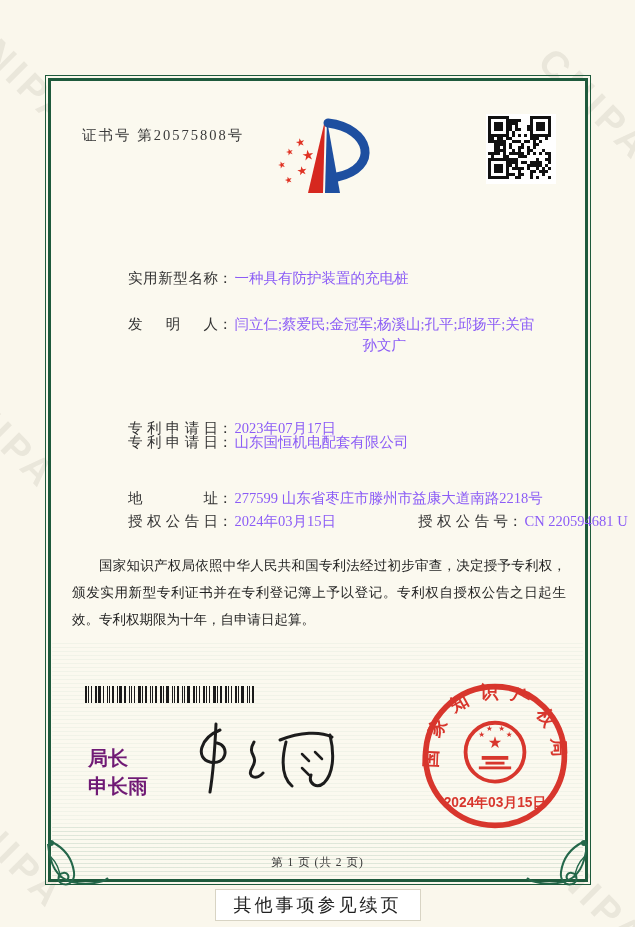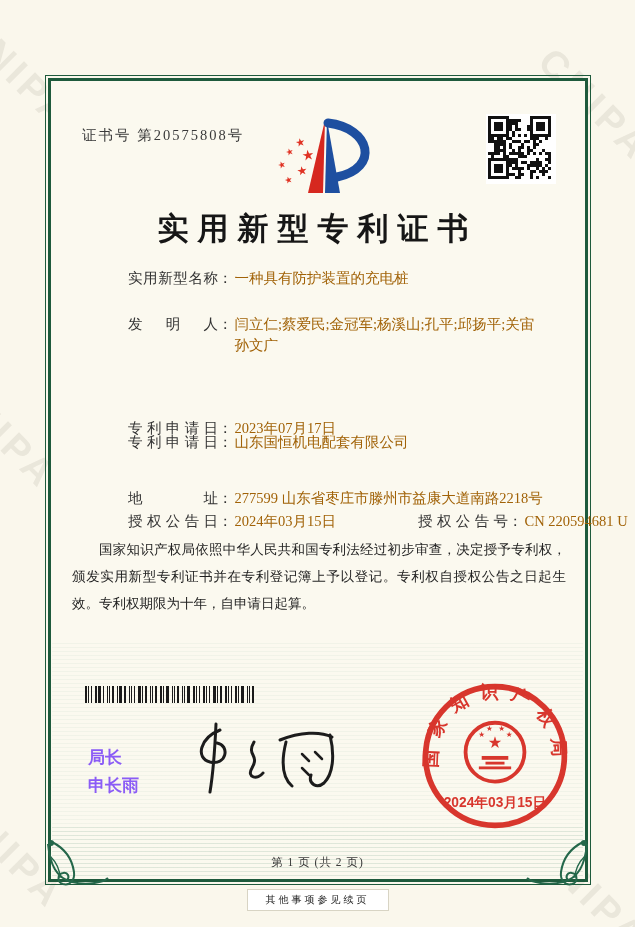--- a/index.html
+++ b/index.html
@@ -51,53 +51,53 @@
   }
   .frow{
     position:absolute;left:82px;width:480px;
     font-size:14.5px;color:#2e2e2e;line-height:21px;white-space:nowrap;
   }
   .flabel{
     display:inline-block;width:90px;vertical-align:top;
     text-align:justify;text-align-last:justify;color:#333;margin-left:46px;
   }
   .fcolon{display:inline-block;vertical-align:top;margin-right:2px;color:#333;}
-  .fvalue{display:inline-block;vertical-align:top;color:#a16207;}
+  .fvalue{display:inline-block;vertical-align:top;color:#8b5cf6;text-align:center;}
   .fvalue .v2{display:block;}
   .pairgap{display:inline-block;width:36px;}
   .legal{
     position:absolute;left:72px;top:536px;width:494px;
     font-size:13.5px;line-height:27px;color:#1f1f1f;text-align:justify;
   }
-  .legal p{margin:0 0 4px 0;text-indent:2em;}
+  .legal p{margin:16px 0 4px 0;text-indent:2em;}
   .barcode{
     position:absolute;left:85px;top:686px;width:180px;height:17px;
     font-size:0;white-space:nowrap;
   }
   .barcode span{display:inline-block;height:100%;background:#1a1a1a;vertical-align:top;}
   .officer{
     position:absolute;left:88px;top:744px;
     font-family:"Liberation Sans","DejaVu Sans",sans-serif;
-    font-size:17px;font-weight:600;color:#8b5cf6;line-height:28px;
+    font-size:20px;font-weight:600;color:#701a75;line-height:28px;
   }
   .signature{position:absolute;left:180px;top:716px;width:180px;height:82px;}
   .seal{position:absolute;left:419px;top:680px;width:152px;height:152px;opacity:0.93;}
   .page-num{
     position:absolute;left:0;top:855px;width:100%;
     text-align:center;font-size:11.5px;color:#3a3a3a;letter-spacing:1px;
   }
   .corner-orn{position:absolute;top:838px;width:64px;height:54px;}
   .corner-orn.left{left:46px;}
   .corner-orn.right{right:46px;transform:scaleX(-1);}
   .footer-note{
     position:absolute;left:0;top:889px;width:100%;text-align:center;
   }
   .footer-note span{
     display:inline-block;background:#ffffff;border:1px solid #d8d4c4;
-    padding:3px 18px;font-size:10px;color:#222;letter-spacing:3px;
+    padding:3px 18px;font-size:18px;color:#222;letter-spacing:3px;
   }
 </style>
 </head>
 <body>
 
 <div class="page">
 
   <span class="wm" style="left:-18px;top:8px;">CNIPA</span>
   <span class="wm" style="left:560px;top:40px;">CNIPA</span>
   <span class="wm" style="left:268px;top:246px;opacity:.7;">CNIPA</span>
@@ -361,21 +361,20 @@
         <rect x="12" y="60" width="3" height="3" fill="#111"></rect>
         <rect x="15" y="60" width="3" height="3" fill="#111"></rect>
         <rect x="18" y="60" width="3" height="3" fill="#111"></rect>
         <rect x="27" y="60" width="3" height="3" fill="#111"></rect>
         <rect x="30" y="60" width="3" height="3" fill="#111"></rect>
         <rect x="42" y="60" width="3" height="3" fill="#111"></rect>
         <rect x="48" y="60" width="3" height="3" fill="#111"></rect>
         <rect x="60" y="60" width="3" height="3" fill="#111"></rect>
       </svg></div>
 
-  <h1 class="title">实用新型专利证书</h1>
 
   <div class="frow" style="top:268px">
     <span class="flabel">实用新型名称</span><span class="fcolon">：</span><span class="fvalue">一种具有防护装置的充电桩</span>
   </div>
 
   <div class="frow" style="top:314px">
     <span class="flabel">发明人</span><span class="fcolon">：</span><span class="fvalue"><span>闫立仁;蔡爱民;金冠军;杨溪山;孔平;邱扬平;关宙</span><span class="v2">孙文广</span></span>
   </div>
 
 

